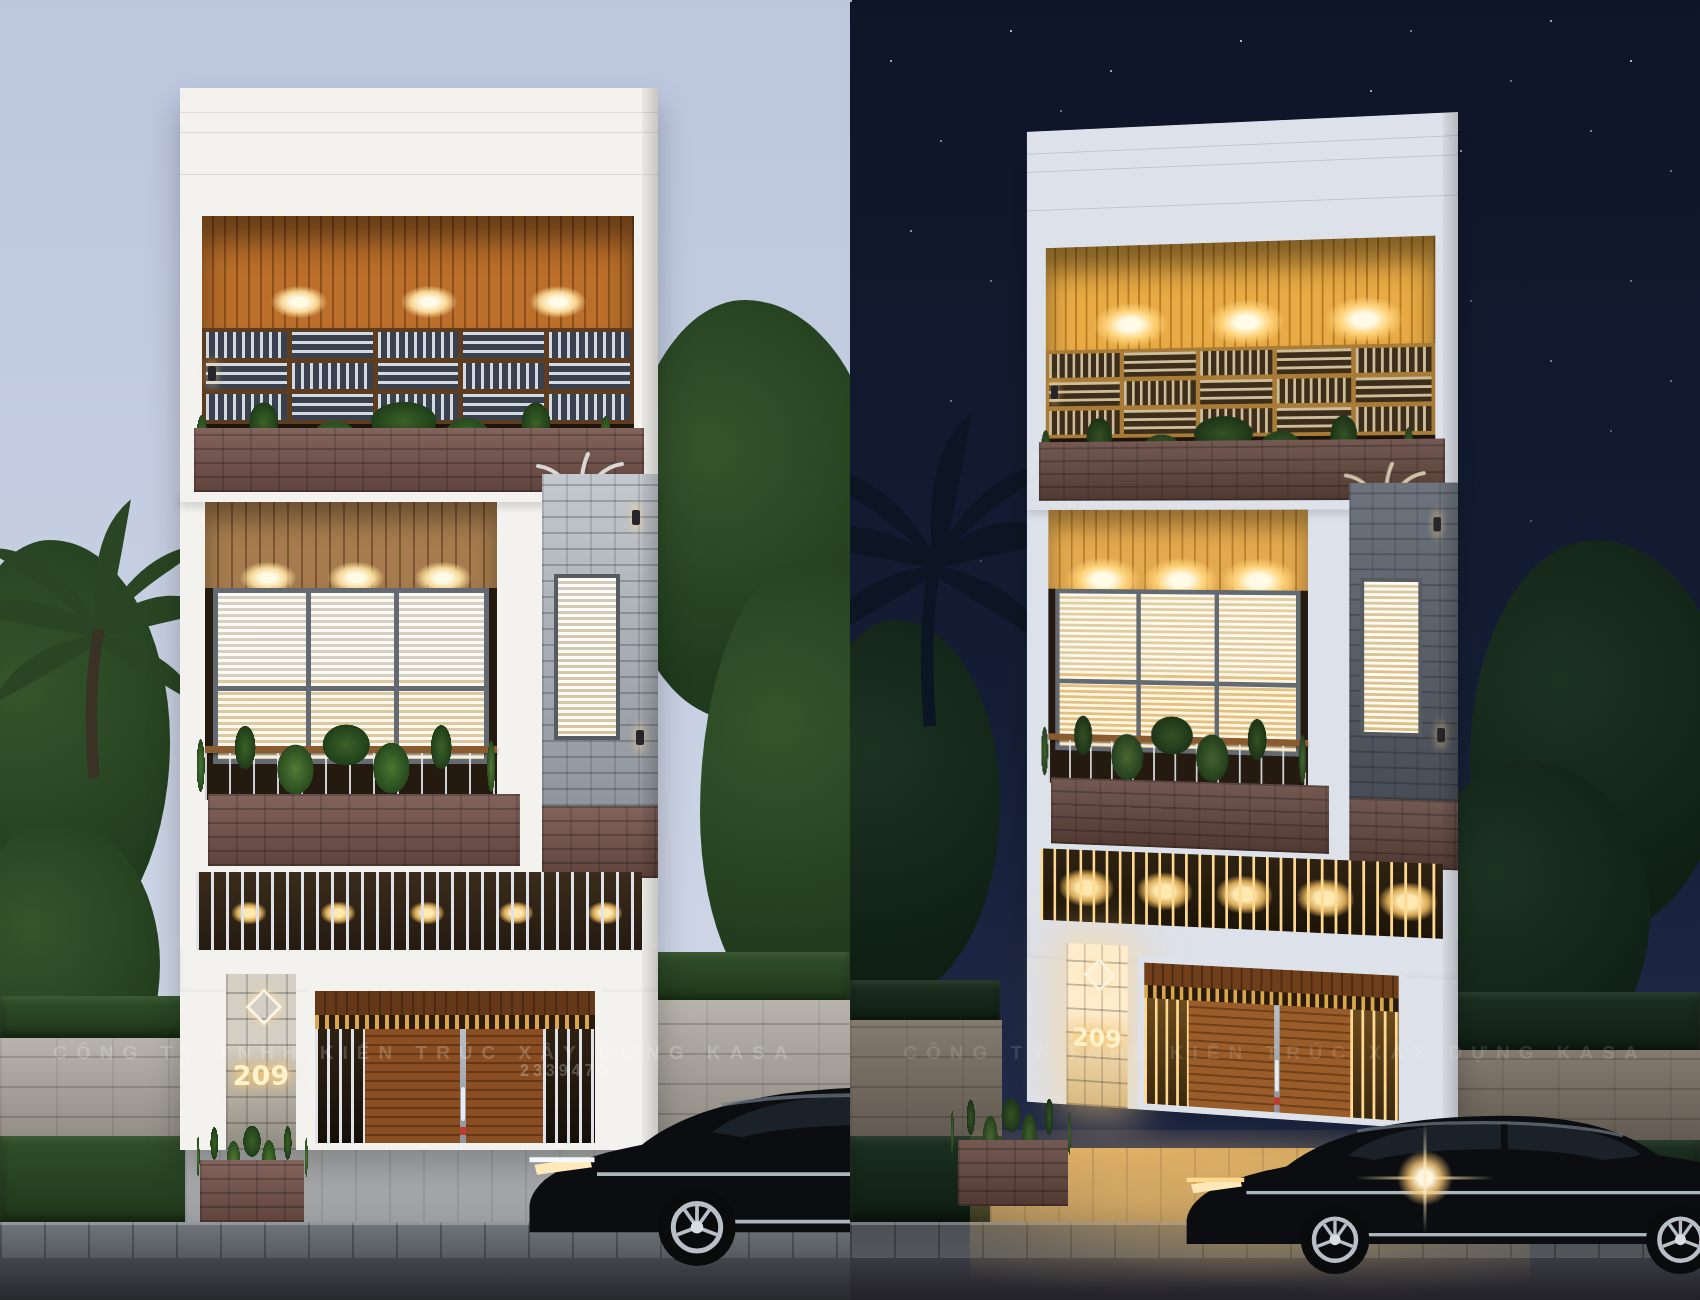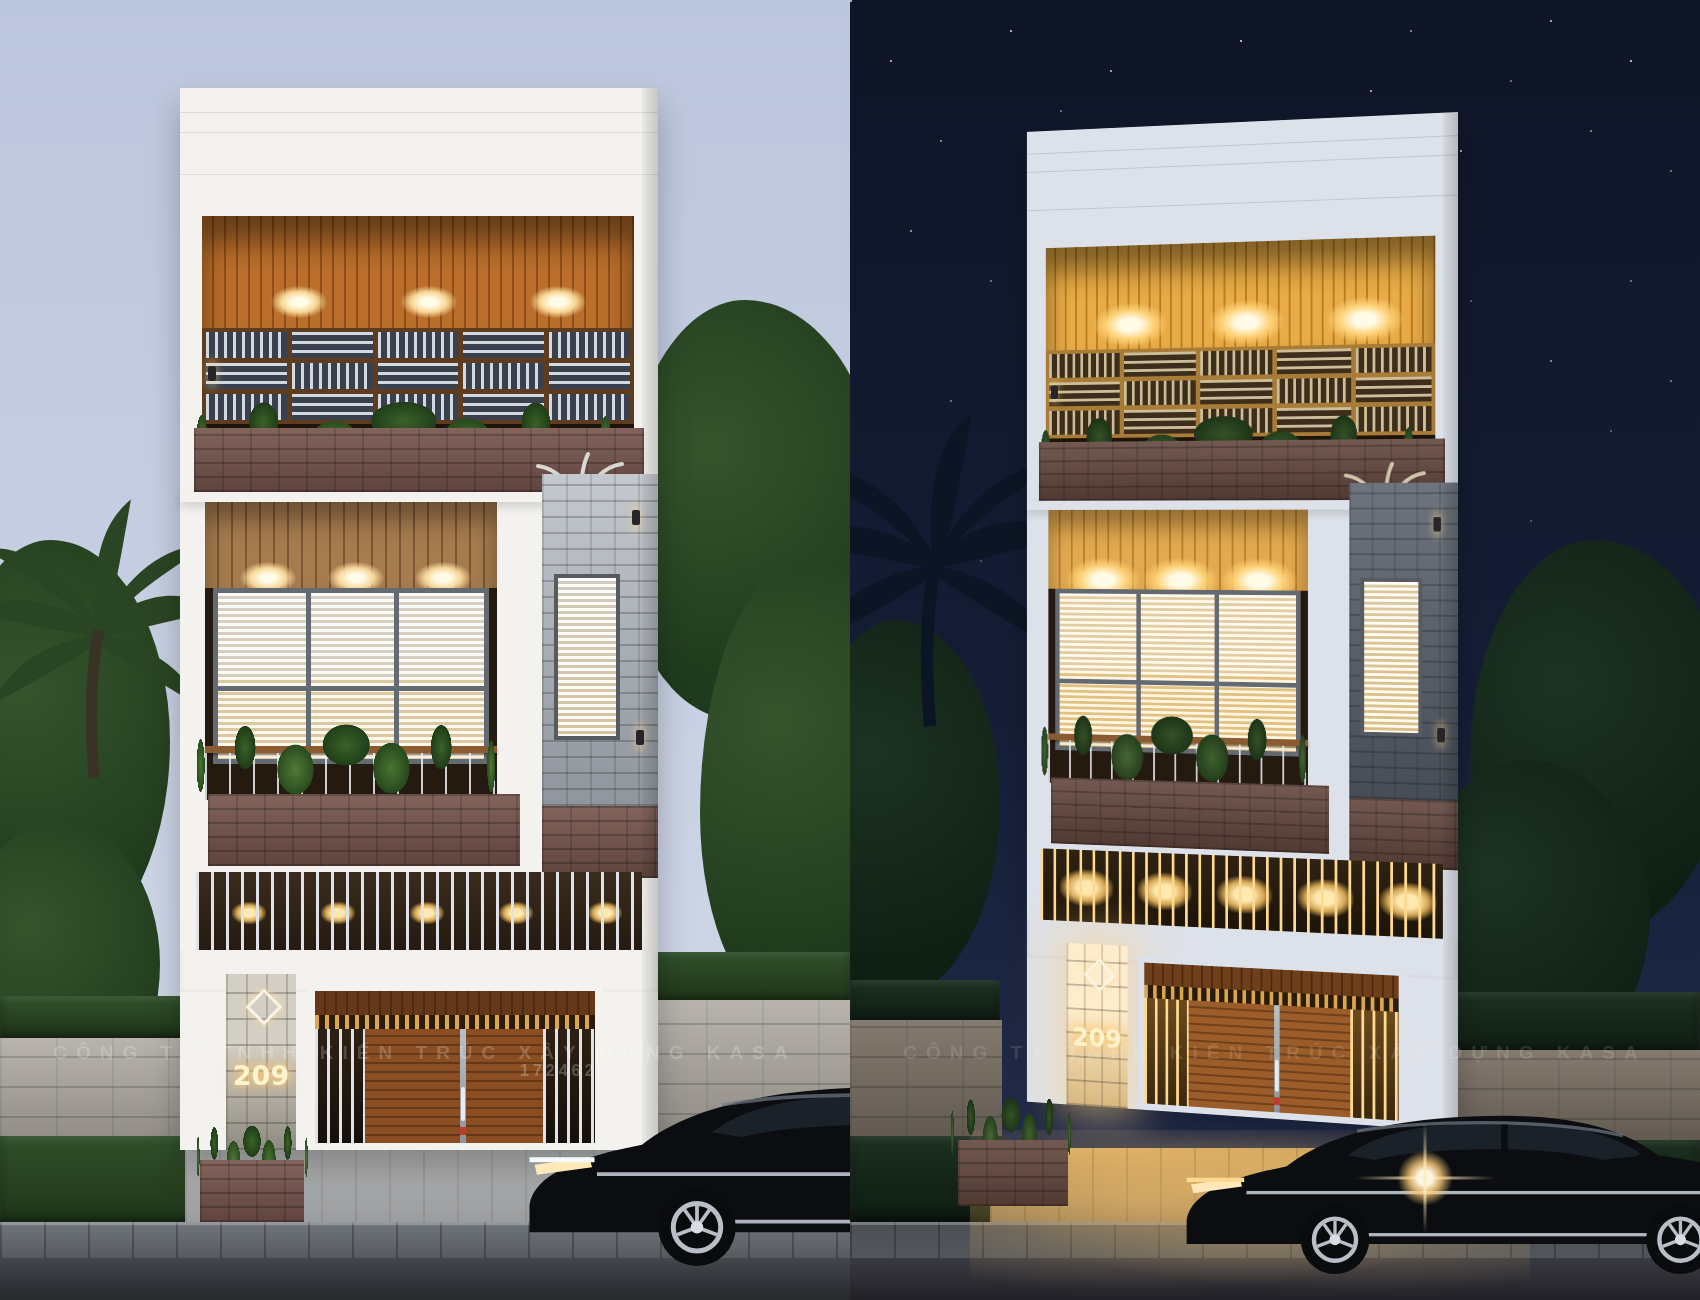--- a/index.html
+++ b/index.html
@@ -340,21 +340,21 @@
           <div class="gwood" style="width:77px;"></div>
           <div class="gbars" style="flex:1;"></div>
         </div>
       </div>
     </div>
 
     <div class="plants" style="left:196px;top:1118px;width:120px;height:70px;"></div>
     <div class="brickbox" style="left:200px;top:1160px;width:104px;height:62px;"></div>
 
     <div class="wm">CÔNG TY TNHH KIẾN TRÚC XÂY DỰNG KASA</div>
-    <div class="wm2">1724620</div>
+    <div class="wm2">2339470</div>
 
     <svg class="car" viewBox="0 0 560 170">
       <path class="cbody" d="M6,120 C10,96 44,82 96,72 C138,38 214,26 292,26 C360,26 404,40 432,62 C482,68 524,82 546,98 C554,104 556,112 556,122 L556,142 L6,142 Z"></path>
       <path class="cwin" d="M152,62 C180,40 226,32 292,32 C352,32 396,44 418,62 L382,66 C330,52 220,54 176,66 Z"></path>
       <path d="M160,40 C220,30 330,28 400,44" stroke="#6f7a84" fill="none" stroke-width="3" opacity="0.7"></path>
       <rect x="290" y="34" width="6" height="30" fill="#0b0d11"></rect>
       <rect class="chrome" x="60" y="94" width="470" height="3"></rect>
       <rect class="chrome" x="120" y="132" width="330" height="3"></rect>
       <path class="hl" d="M10,88 L54,82 L56,90 L12,96 Z"></path>
       <rect class="drl" x="6" y="82" width="52" height="4"></rect>

